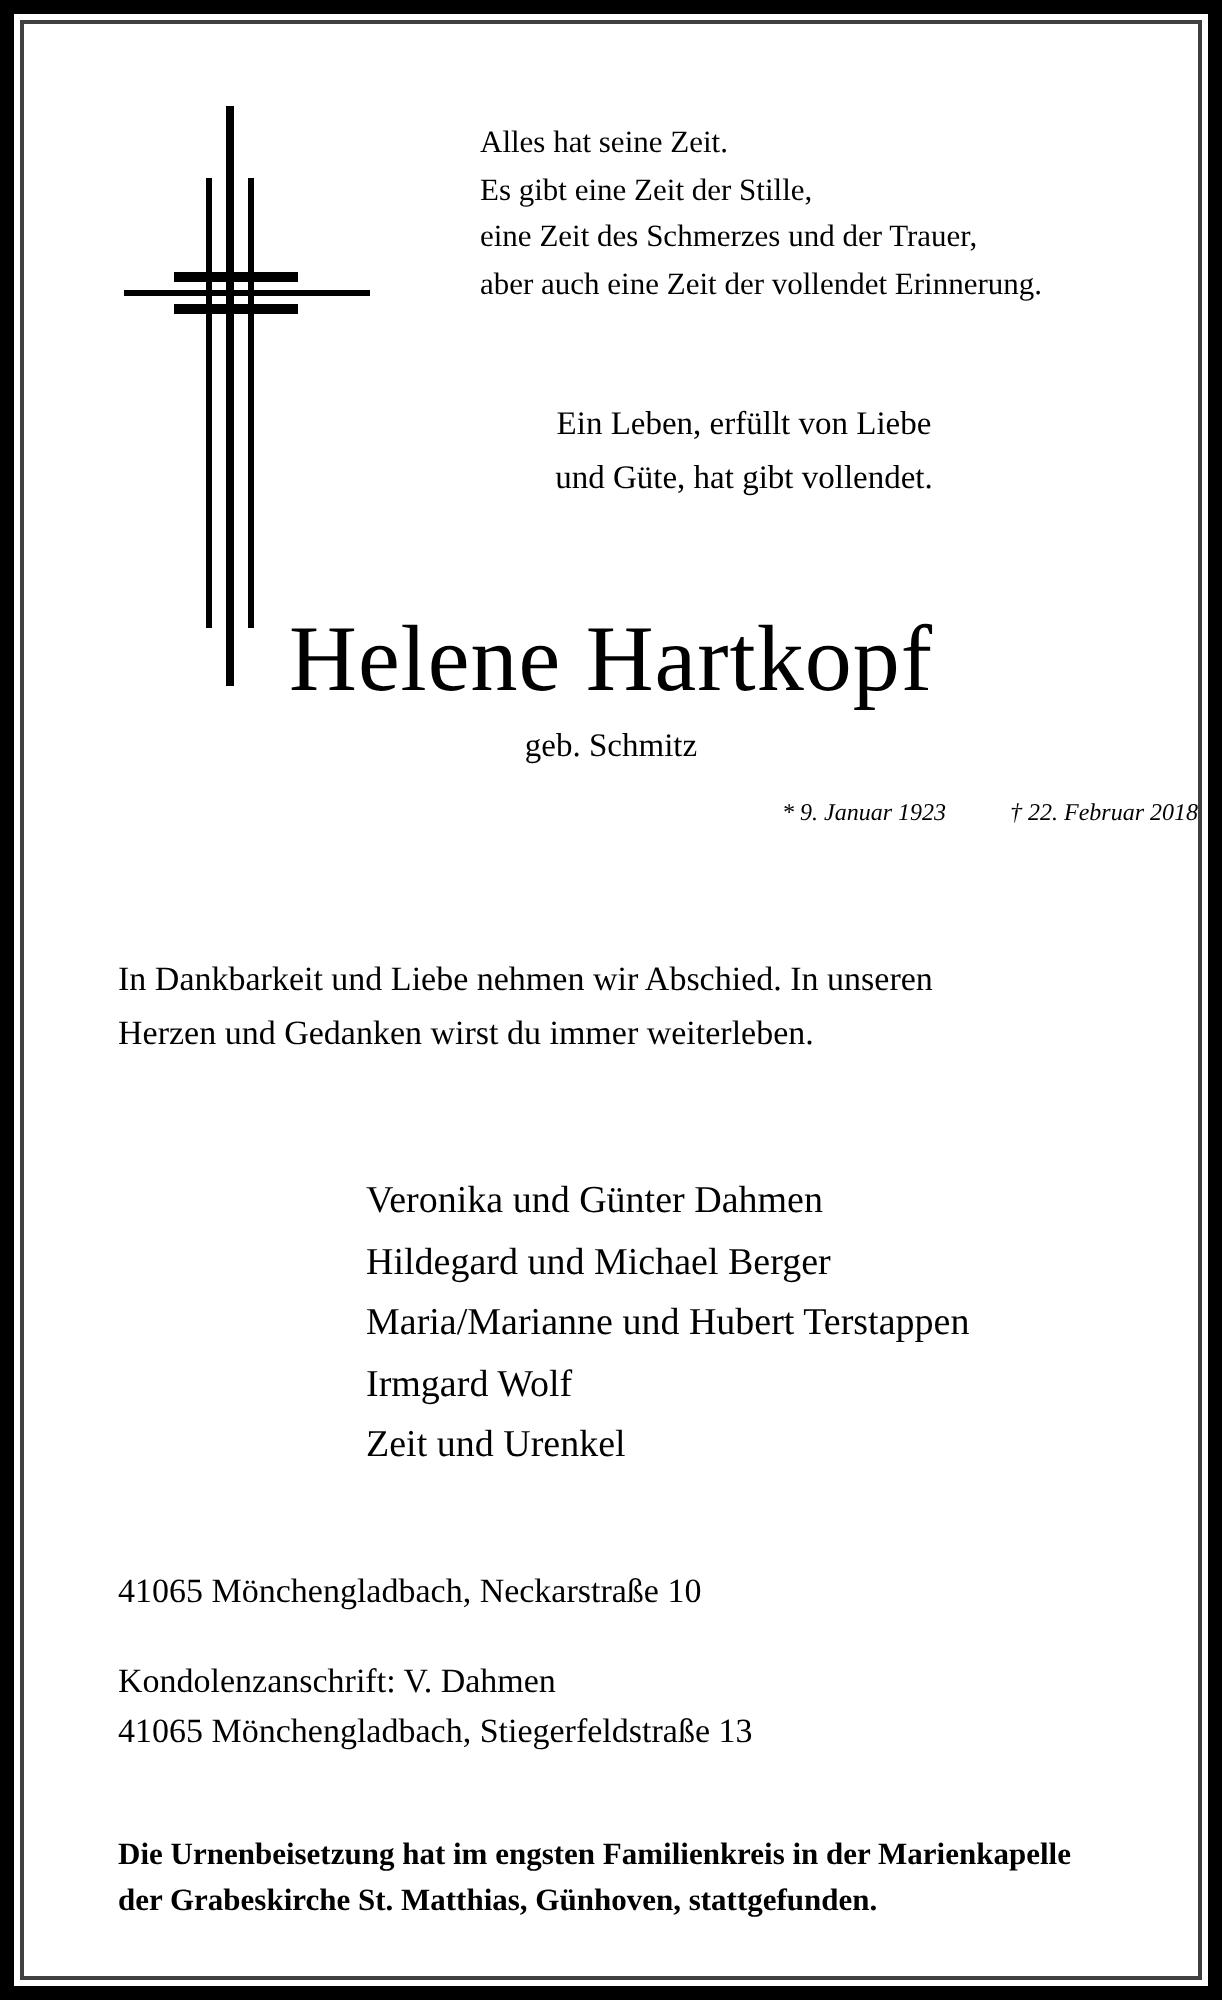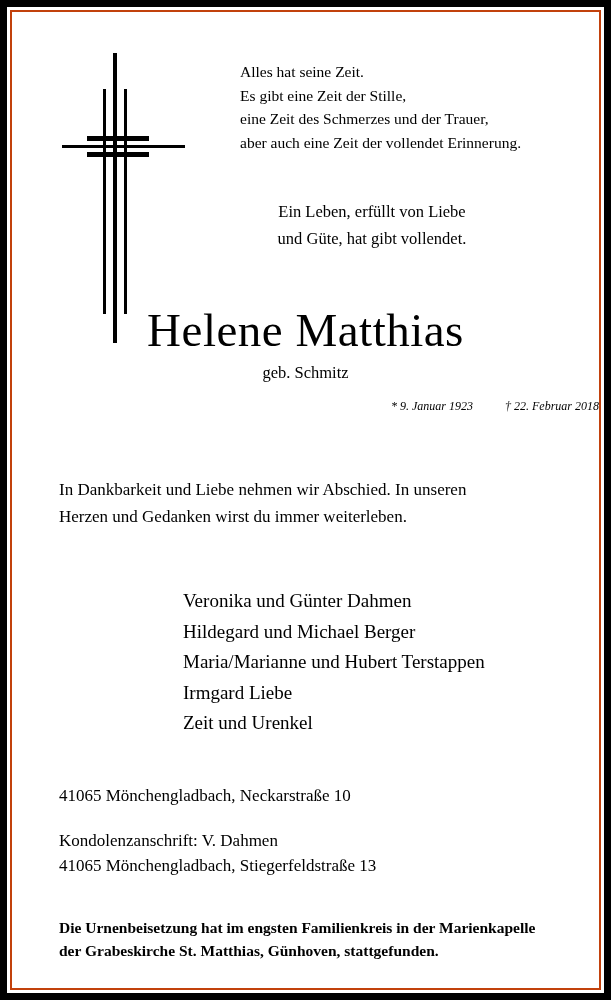--- a/index.html
+++ b/index.html
@@ -31,21 +31,21 @@
     bottom: 7px;
     background: #ffffff;
     box-sizing: border-box;
   }
   .border-inner {
     position: absolute;
     left: 3px;
     top: 3px;
     right: 3px;
     bottom: 3px;
-    border: 2px solid #c2410c;
+    border: 2px solid #404040;
     background: #ffffff;
     box-sizing: border-box;
   }
 
   .content {
     position: absolute;
     left: 0;
     top: 0;
     right: 0;
     bottom: 0;
@@ -216,41 +216,41 @@
           <span class="line">Es gibt eine Zeit der Stille,</span>
           <span class="line">eine Zeit des Schmerzes und der Trauer,</span>
           <span class="line">aber auch eine Zeit der vollendet Erinnerung.</span>
         </div>
 
         <div class="epitaph">
           <span class="line">Ein Leben, erfüllt von Liebe</span>
           <span class="line">und Güte, hat gibt vollendet.</span>
         </div>
 
-        <div class="name">Helene Matthias</div>
+        <div class="name">Helene Hartkopf</div>
         <div class="maiden">geb. Schmitz</div>
 
         <div class="dates">
           <span>*</span>
           <span>9. Januar 1923</span>
           <span class="date-sep"></span>
           <span>†</span>
           <span>22. Februar 2018</span>
         </div>
 
         <div class="farewell">
           <span class="line">In Dankbarkeit und Liebe nehmen wir Abschied. In unseren</span>
           <span class="line last-line">Herzen und Gedanken wirst du immer weiterleben.</span>
         </div>
 
         <div class="family">
           <span class="line">Veronika und Günter Dahmen</span>
           <span class="line">Hildegard und Michael Berger</span>
           <span class="line">Maria/Marianne und Hubert Terstappen</span>
-          <span class="line">Irmgard Liebe</span>
+          <span class="line">Irmgard Wolf</span>
           <span class="line">Zeit und Urenkel</span>
         </div>
 
         <div class="address-primary">41065 Mönchengladbach, Neckarstraße 10</div>
 
         <div class="address-condolence">
           <span class="line">Kondolenzanschrift: V. Dahmen</span>
           <span class="line">41065 Mönchengladbach, Stiegerfeldstraße 13</span>
         </div>
 

